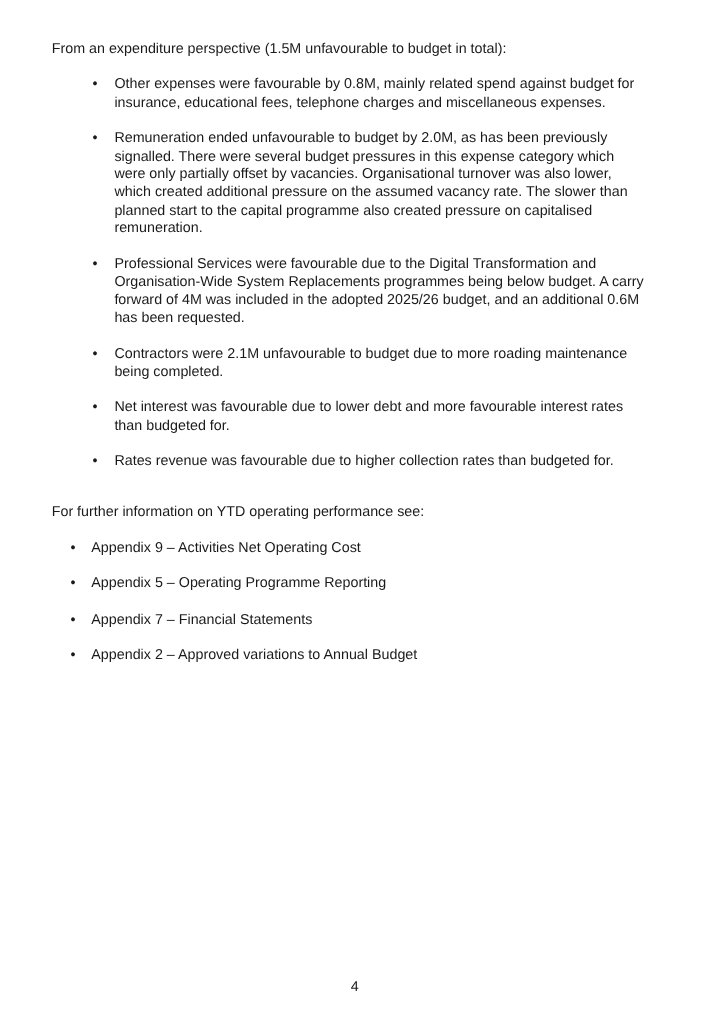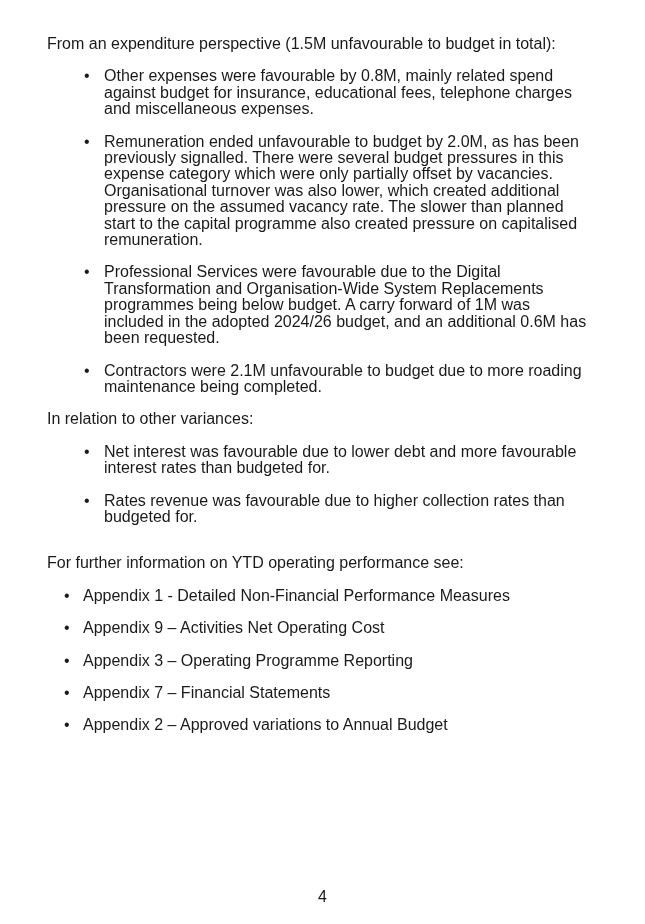--- a/index.html
+++ b/index.html
@@ -8,21 +8,21 @@
     background: #ffffff;
   }
   .page {
     position: relative;
     width: 645px;
     height: 924px;
     background: #ffffff;
     box-sizing: border-box;
     padding: 36px 42px 0 47px;
     font-family: "Liberation Sans", sans-serif;
-    font-size: 16px;
+    font-size: 13px;
     line-height: 16.4px;
     color: #1a1a1a;
     overflow: hidden;
   }
   p.intro {
     margin: 0;
   }
   ul.bullets {
     margin: 0;
     padding: 0;
@@ -72,39 +72,37 @@
 </head>
 <body>
 
 <div class="page">
 
   <div class="section-expenditure">
     <p class="intro">From an expenditure perspective (1.5M unfavourable to budget in total):</p>
     <ul class="bullets level1">
       <li>Other expenses were favourable by 0.8M, mainly related spend against budget for insurance, educational fees, telephone charges and miscellaneous expenses.</li>
       <li>Remuneration ended unfavourable to budget by 2.0M, as has been previously signalled. There were several budget pressures in this expense category which were only partially offset by vacancies. Organisational turnover was also lower, which created additional pressure on the assumed vacancy rate. The slower than planned start to the capital programme also created pressure on capitalised remuneration.</li>
-      <li>Professional Services were favourable due to the Digital Transformation and Organisation-Wide System Replacements programmes being below budget. A carry forward of 1M was included in the adopted 2024/26 budget, and an additional 0.6M has been requested.</li>
+      <li>Professional Services were favourable due to the Digital Transformation and Organisation-Wide System Replacements programmes being below budget. A carry forward of 4M was included in the adopted 2025/26 budget, and an additional 0.6M has been requested.</li>
       <li>Contractors were 2.1M unfavourable to budget due to more roading maintenance being completed.</li>
     </ul>
   </div>
 
   <div class="section-variances">
-    <p class="intro">In relation to other variances:</p>
     <ul class="bullets level1">
       <li>Net interest was favourable due to lower debt and more favourable interest rates than budgeted for.</li>
       <li>Rates revenue was favourable due to higher collection rates than budgeted for.</li>
     </ul>
   </div>
 
   <div class="section-further-info">
     <p class="intro">For further information on YTD operating performance see:</p>
     <ul class="bullets level0">
-      <li>Appendix 1 - Detailed Non-Financial Performance Measures</li>
       <li>Appendix 9 – Activities Net Operating Cost</li>
-      <li>Appendix 3 – Operating Programme Reporting</li>
+      <li>Appendix 5 – Operating Programme Reporting</li>
       <li>Appendix 7 – Financial Statements</li>
       <li>Appendix 2 – Approved variations to Annual Budget</li>
     </ul>
   </div>
 
   <div class="page-number">4</div>
 
 </div>
 
 </body></html>

